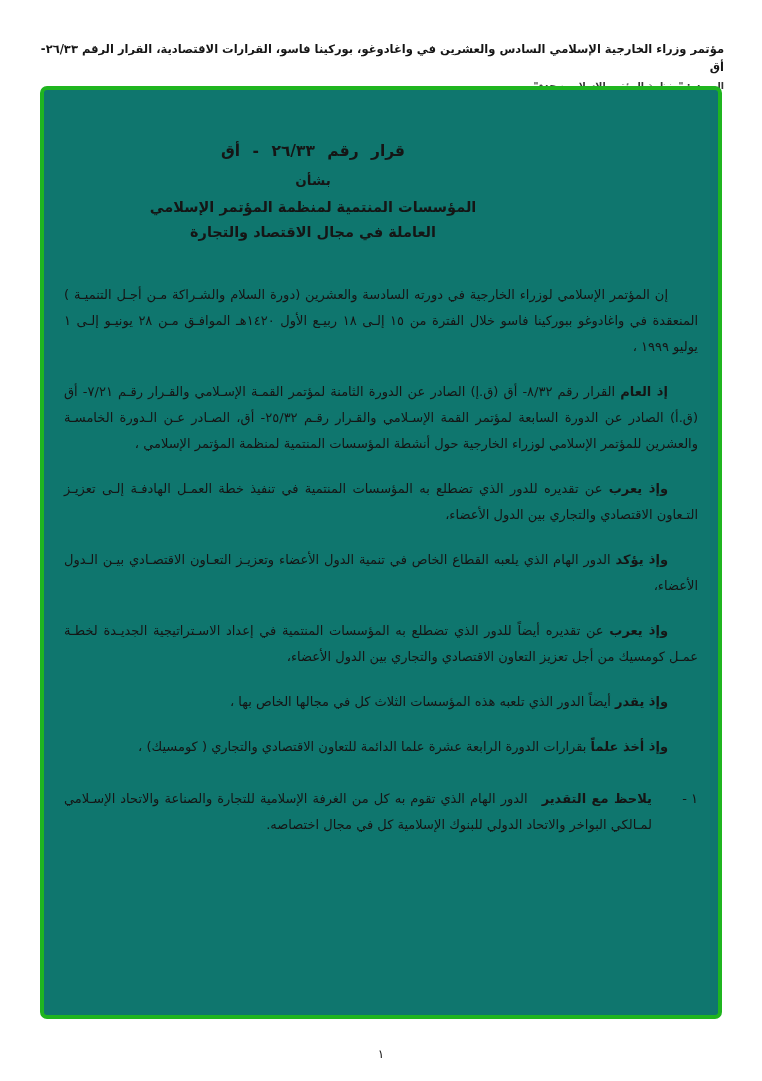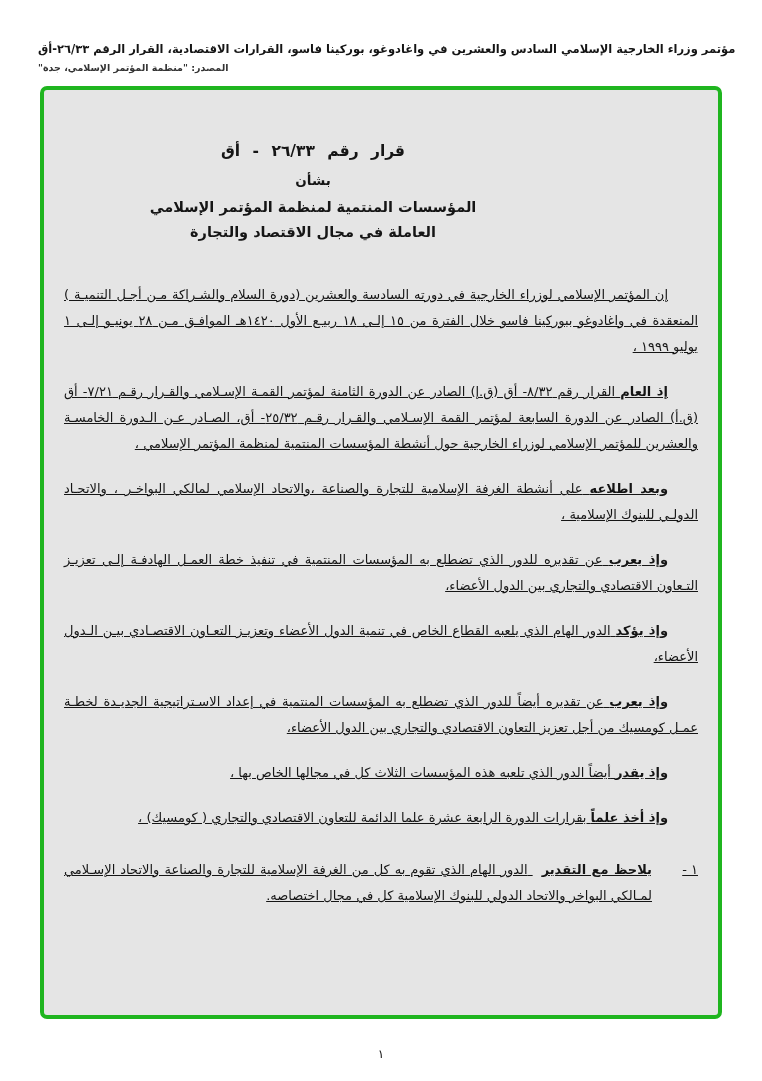--- a/index.html
+++ b/index.html
@@ -8,47 +8,47 @@
     width: 762px; height: 1081px;
     font-family: "DejaVu Sans", sans-serif;
     color: #151515;
     direction: rtl;
     position: relative;
     overflow: hidden;
   }
   .page { position: absolute; inset: 0; background: #ffffff; }
 
   
-  .doc-header { position: absolute; top: 40px; right: 21px; left: 38px; text-align: left; }
+  .doc-header { position: absolute; top: 40px; right: 38px; left: 38px; text-align: right; }
   .doc-header .line1 { font-size: 11.5px; font-weight: 600; letter-spacing: 0; line-height: 18px; }
   .doc-header .line2 { font-size: 9.5px; font-weight: 600; color: #333; margin-top: 4px; }
 
   
   .frame {
     position: absolute;
     top: 86px; left: 40px; right: 40px; bottom: 62px;
     border: 4px solid #1fb51f;
     border-radius: 7px;
-    background: #e5e5e5;
+    background: #0f766e;
   }
   .frame-inner { padding: 52px 20px 0 20px; }
 
   
   .title-block {
     text-align: center;
     transform: translateX(-68px);
     margin-bottom: 42px;
   }
   .title-line1 { font-size: 15.5px; font-weight: bold; word-spacing: 7px; margin-bottom: 12px; }
   .title-line2 { font-size: 13.5px; font-weight: bold; margin-bottom: 11px; }
   .title-line3 { font-size: 14.5px; font-weight: bold; margin-bottom: 9px; }
   .title-line4 { font-size: 14.5px; font-weight: bold; }
 
   
-  .body-text { font-size: 13px; line-height: 26px; text-align: justify; text-decoration: underline; }
+  .body-text { font-size: 13px; line-height: 26px; text-align: justify; }
   .para { margin-bottom: 19px; text-indent: 30px; }
   .para .lead { font-weight: bold; }
 
   
   .numbered-item { display: flex; margin-top: 26px; text-indent: 0; }
   .numbered-item .num { flex: 0 0 46px; font-size: 13px; font-weight: 400; }
   .numbered-item .item-body { flex: 1 1 auto; text-align: justify; }
   .numbered-item .lead { font-weight: bold; margin-left: 9px; }
 
   
@@ -81,24 +81,20 @@
 
         <p class="para">
           <span>إن المؤتمر الإسلامي لوزراء الخارجية في دورته السادسة والعشرين (دورة السلام والشـراكة مـن أجـل التنميـة ) المنعقدة في واغادوغو ببوركينا فاسو خلال الفترة من ١٥ إلـى ١٨ ربيـع الأول ١٤٢٠هـ الموافـق مـن ٢٨ يونيـو إلـى ١ يوليو ١٩٩٩ ،</span>
         </p>
 
         <p class="para">
           <span class="lead">إذ العام</span>
           <span>القرار رقم ٨/٣٢- أق (ق.إ) الصادر عن الدورة الثامنة لمؤتمر القمـة الإسـلامي والقـرار رقـم ٧/٢١- أق (ق.أ) الصادر عن الدورة السابعة لمؤتمر القمة الإسـلامي والقـرار رقـم ٢٥/٣٢- أق، الصـادر عـن الـدورة الخامسـة والعشرين للمؤتمر الإسلامي لوزراء الخارجية حول أنشطة المؤسسات المنتمية لمنظمة المؤتمر الإسلامي ،</span>
         </p>
 
-        <p class="para">
-          <span class="lead">وبعد اطلاعه</span>
-          <span>على أنشطة الغرفة الإسلامية للتجارة والصناعة ،والاتحاد الإسلامي لمالكي البواخـر ، والاتحـاد الدولـي للبنوك الإسلامية ،</span>
-        </p>
 
         <p class="para">
           <span class="lead">وإذ يعرب</span>
           <span>عن تقديره للدور الذي تضطلع به المؤسسات المنتمية في تنفيذ خطة العمـل الهادفـة إلـى تعزيـز التـعاون الاقتصادي والتجاري بين الدول الأعضاء،</span>
         </p>
 
         <p class="para">
           <span class="lead">وإذ يؤكد</span>
           <span>الدور الهام الذي يلعبه القطاع الخاص في تنمية الدول الأعضاء وتعزيـز التعـاون الاقتصـادي بيـن الـدول الأعضاء،</span>
         </p>

